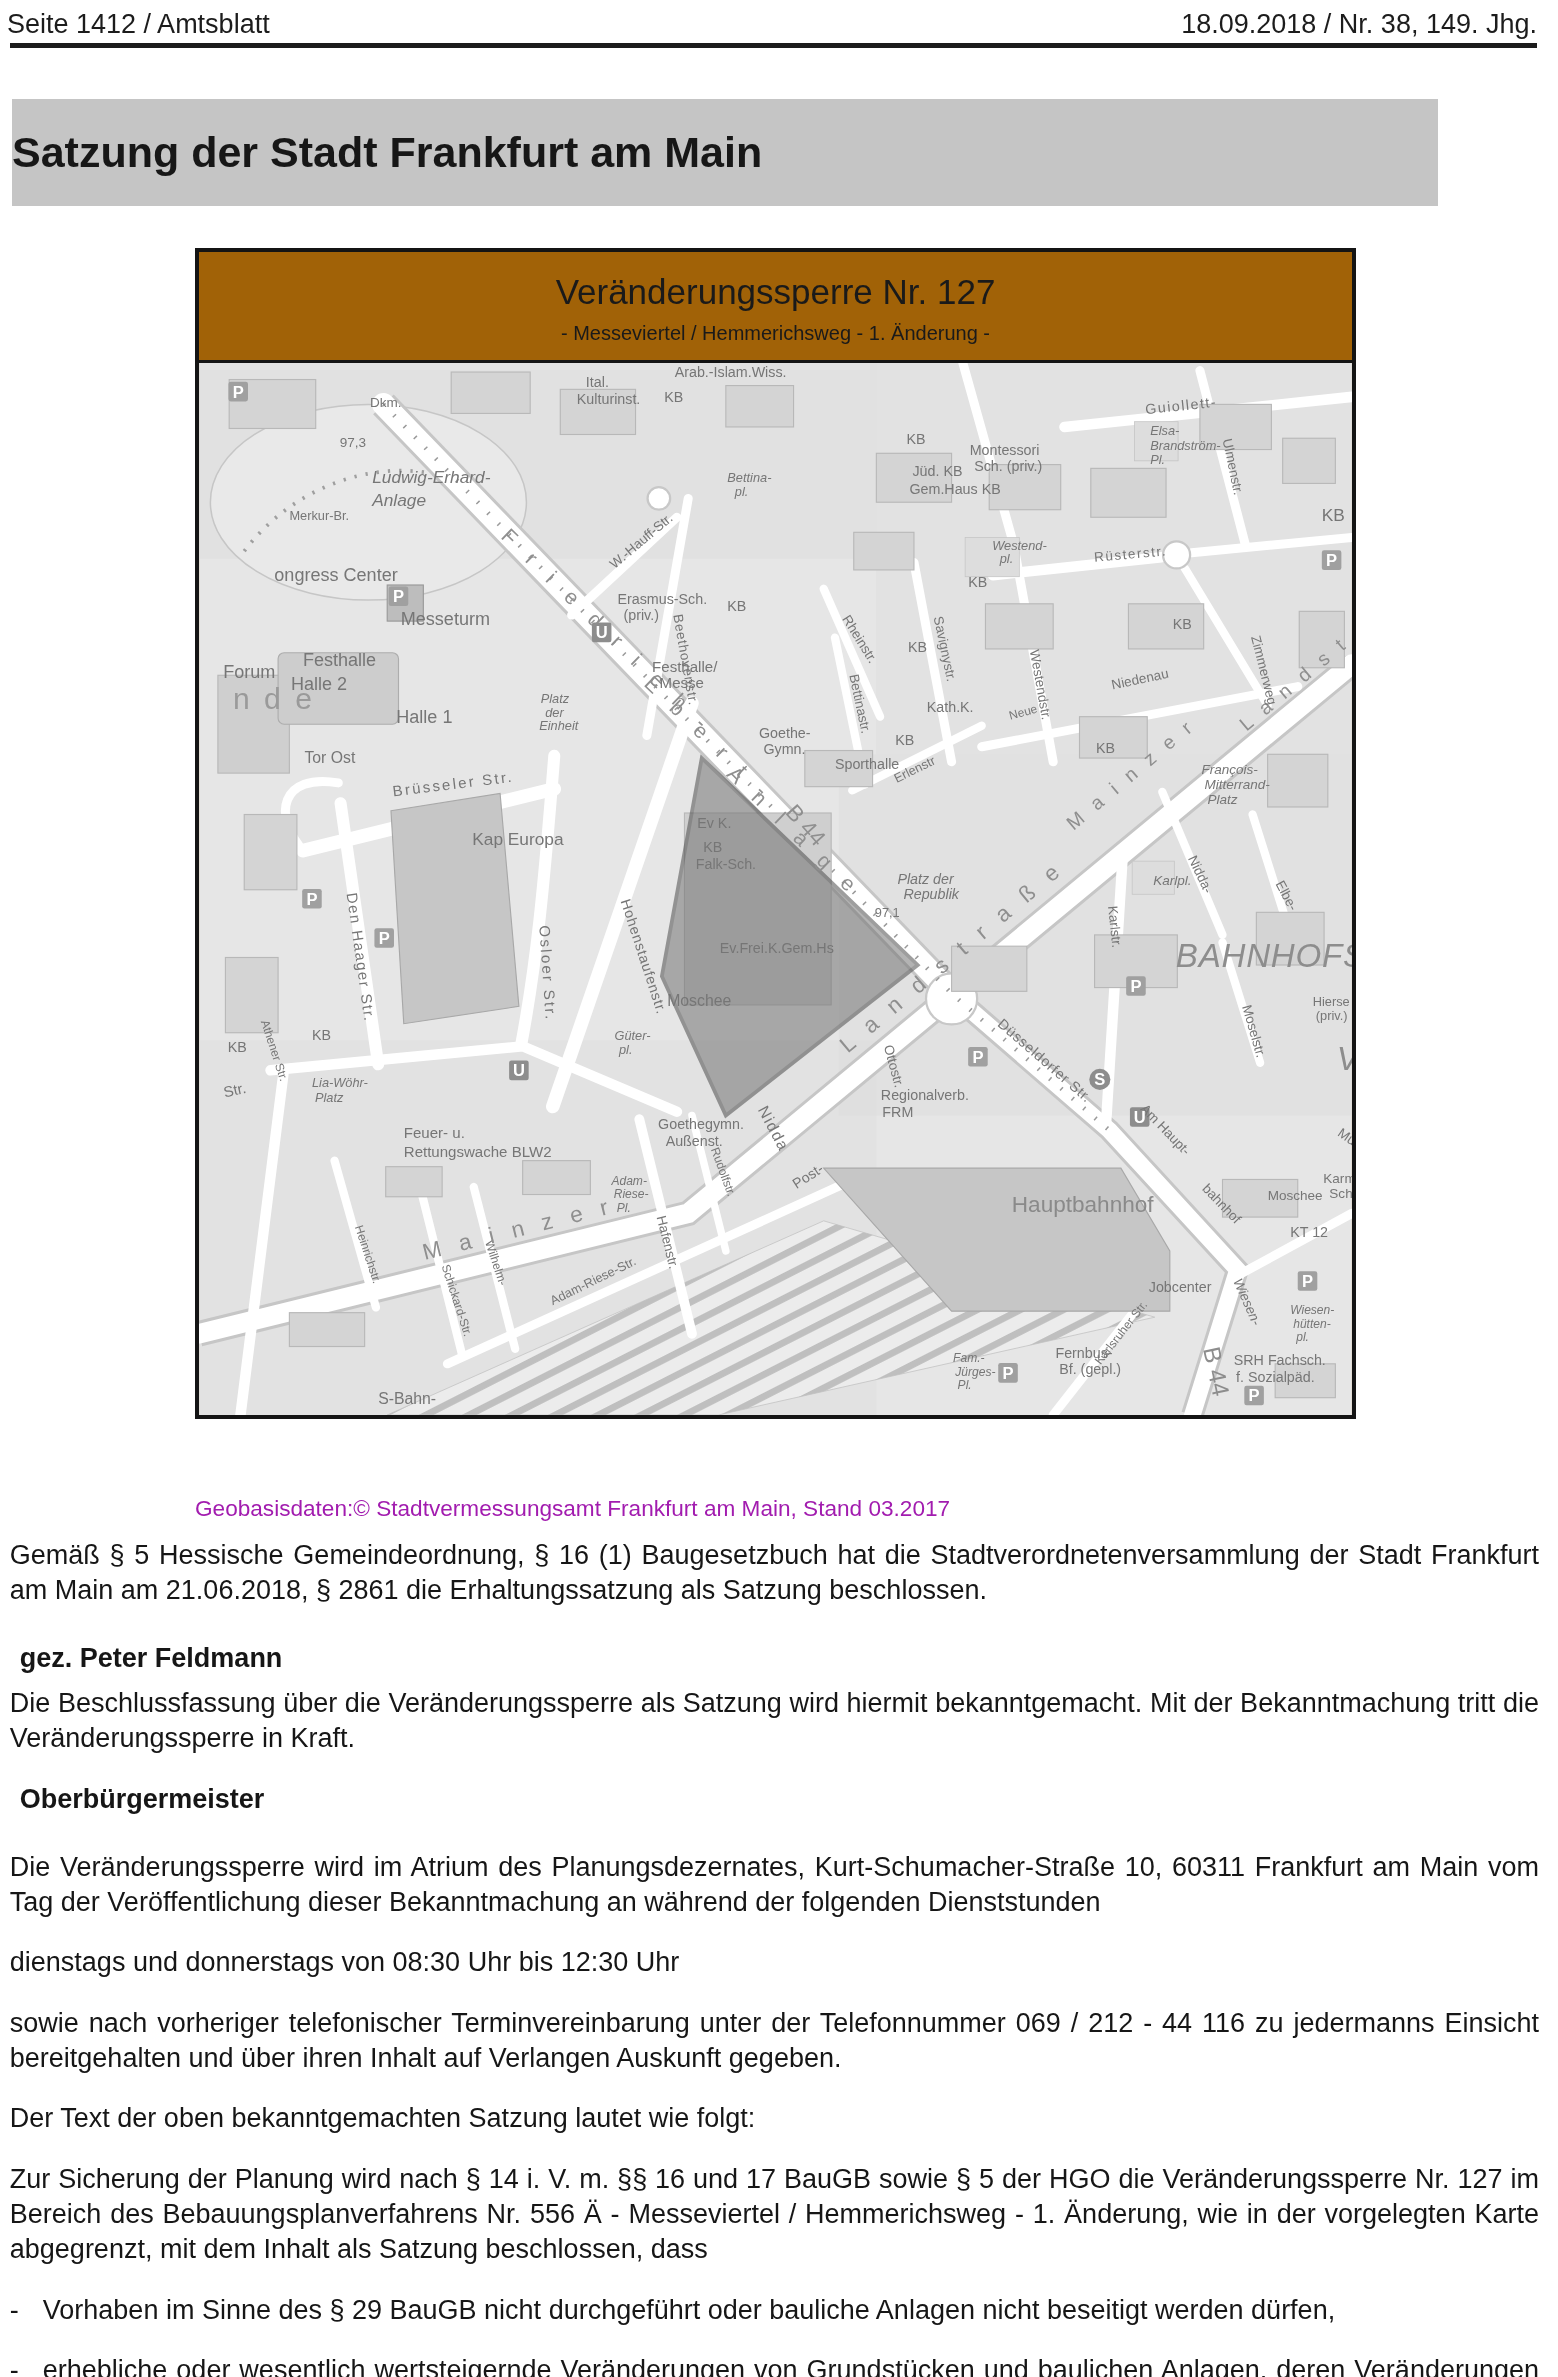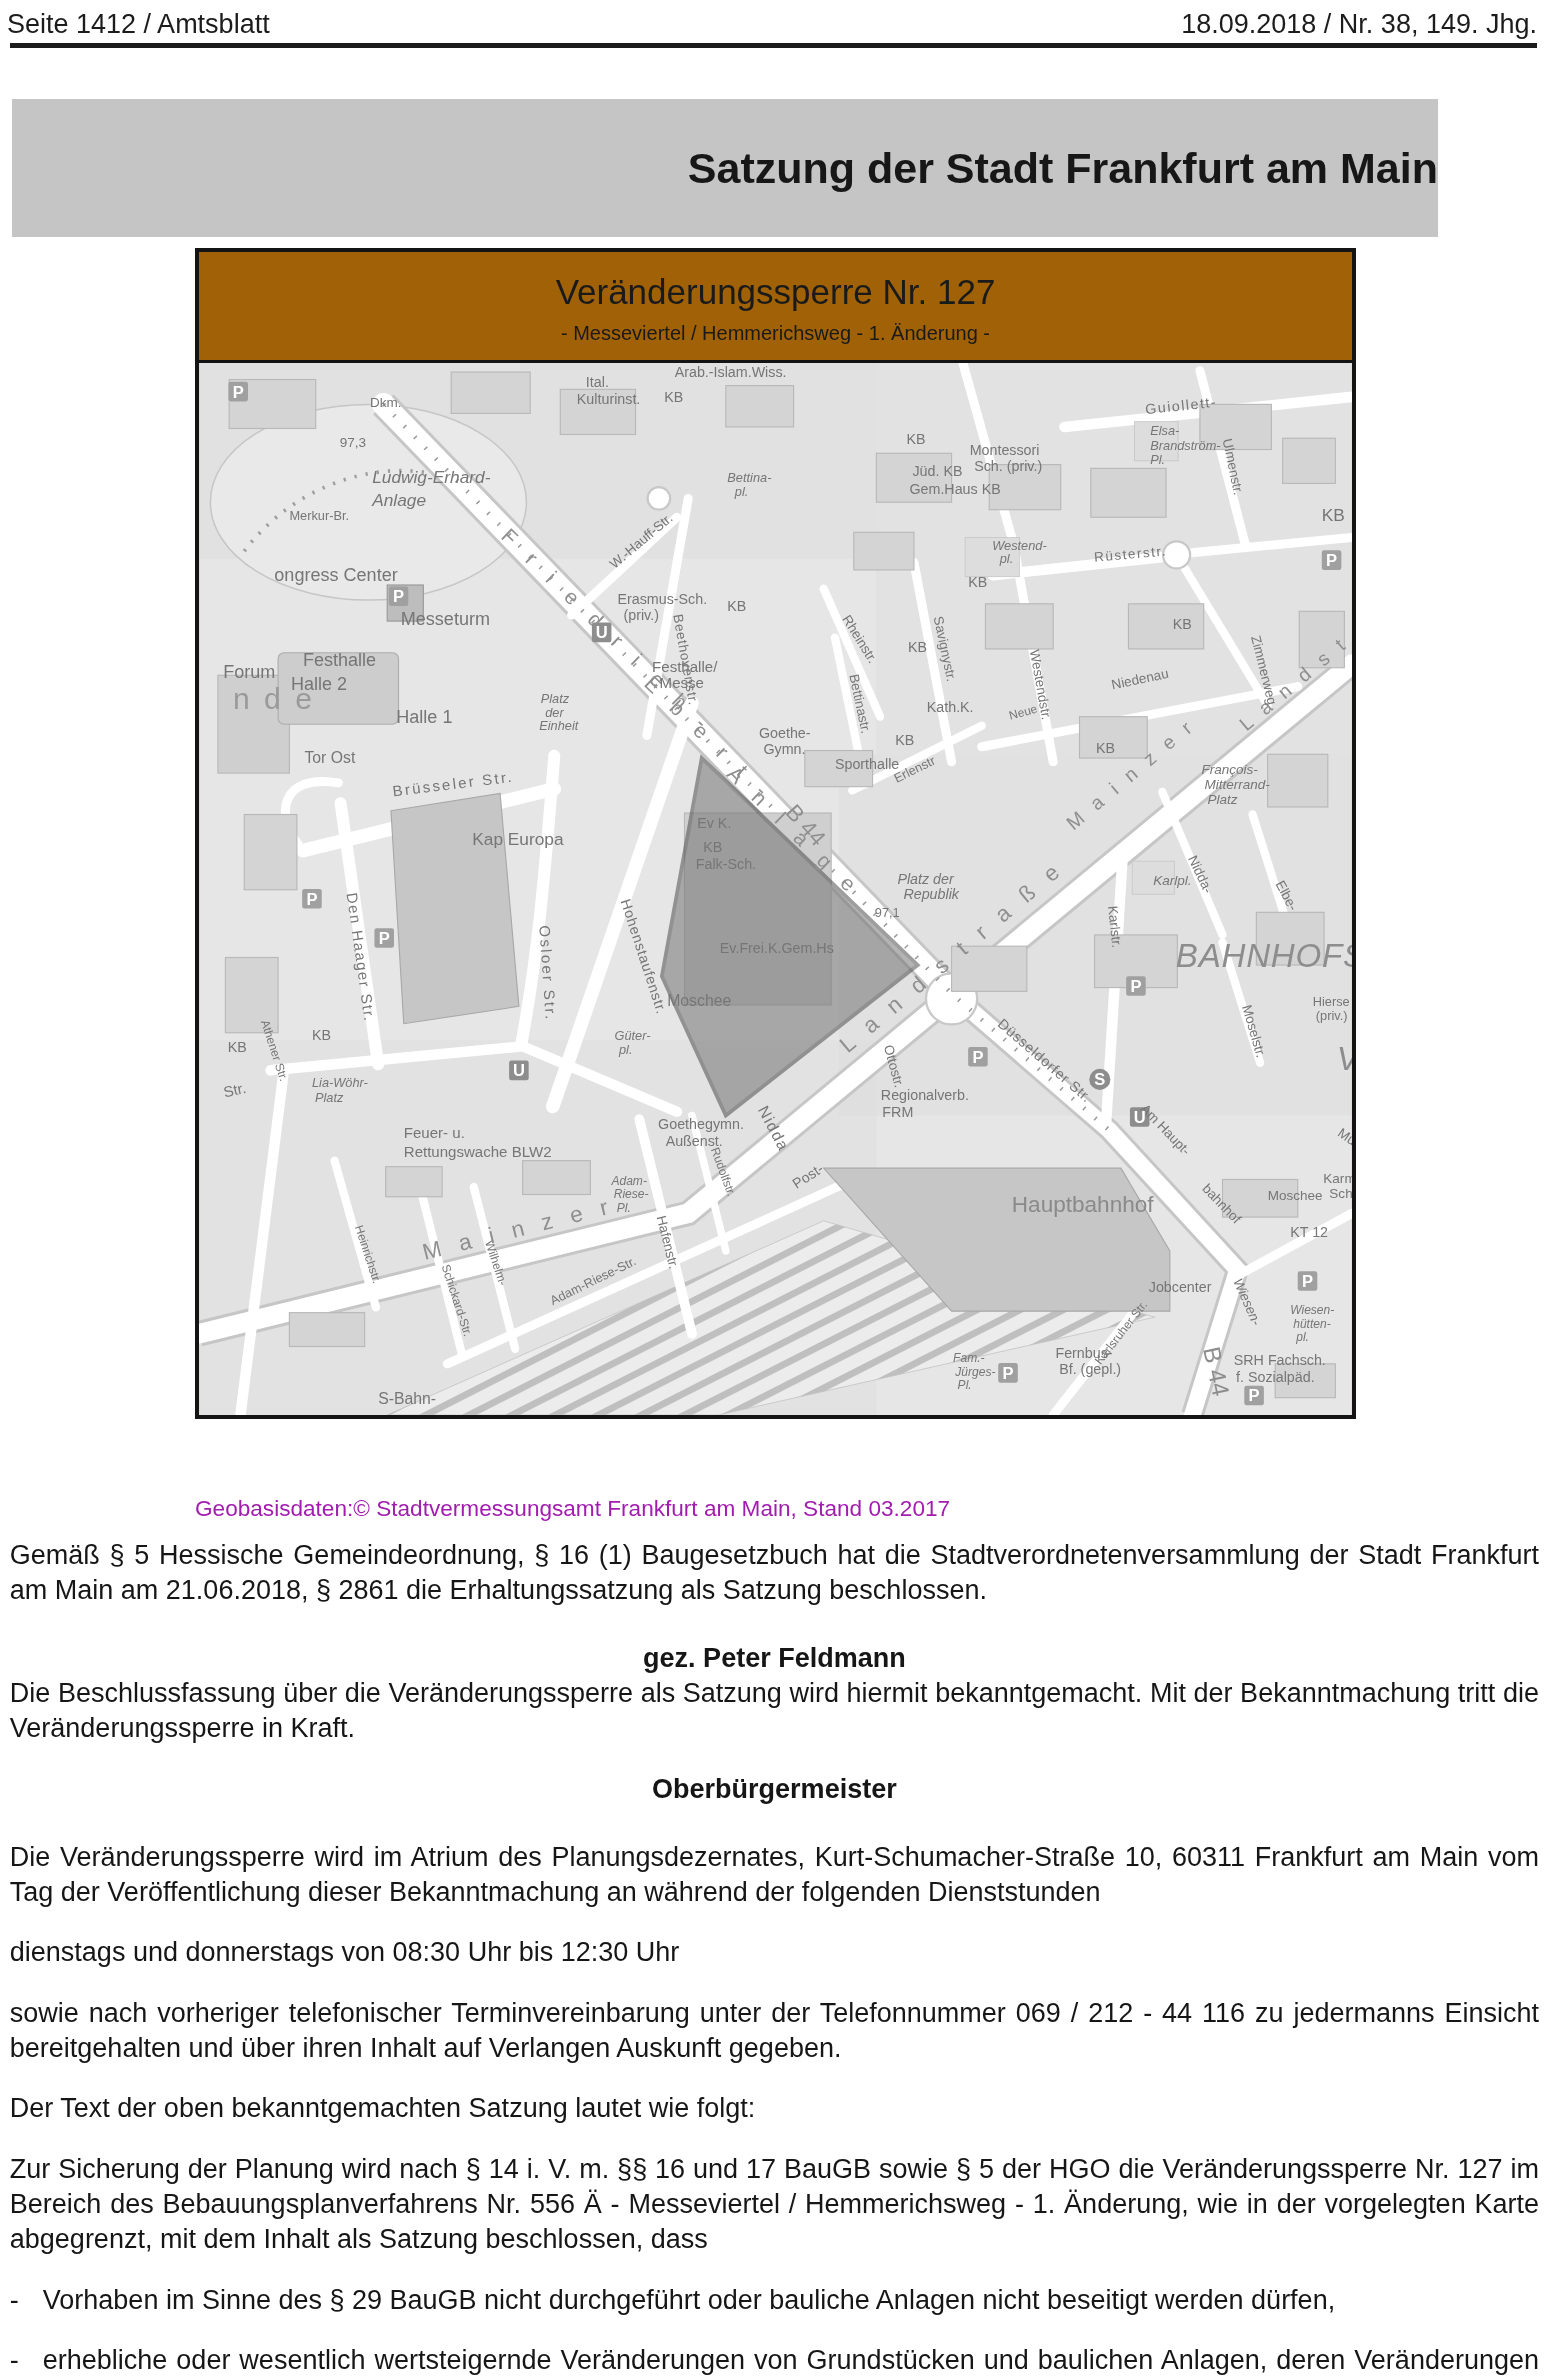--- a/index.html
+++ b/index.html
@@ -3,39 +3,39 @@
 <meta charset="utf-8">
 <style>
   html,body{margin:0;padding:0;background:#ffffff;}
   .page{position:relative;width:1558px;height:2377px;background:#ffffff;overflow:hidden;
         font-family:"Liberation Sans",sans-serif;color:#1a1a1a;}
   
   .hdr{position:absolute;top:7.5px;left:7px;right:21px;display:flex;justify-content:space-between;
        font-size:27px;line-height:1.2;color:#1c1c1c;}
   .hdr-rule{position:absolute;top:43px;left:9.8px;right:21px;height:5.3px;background:#1c1c1c;}
   
-  .banner{position:absolute;top:99px;left:12px;width:1426px;height:138px;background:#c5c5c5;
-          display:flex;align-items:center;justify-content:flex-end;}
+  .banner{position:absolute;top:99px;left:12px;width:1426px;height:107px;background:#c5c5c5;
+          display:flex;align-items:center;justify-content:flex-start;}
   .banner h1{margin:0;font-size:43px;font-weight:bold;letter-spacing:0;color:#171717;}
   
   .plan-box{position:absolute;top:248px;left:195px;width:1153px;border:4.5px solid #141414;background:#a16207;}
   .plan-title{padding:19.6px 7.5px 15px 7.5px;text-align:center;}
   .plan-title .l1{font-size:35px;margin:0 0 10.5px 0;font-weight:400;}
   .plan-title .l2{font-size:32px;margin:0 0 9px 0;font-weight:400;}
   .plan-title .l3{font-size:20px;margin:0;font-weight:400;}
   .map-wrap{border-top:3.8px solid #141414;line-height:0;}
   svg{display:block;}
   .map-label{font-family:"Liberation Sans",sans-serif;}
   
   .caption{position:absolute;top:1496px;left:195px;font-size:22.6px;color:#a21caf;}
   
   .body-text{position:absolute;top:1538px;left:9.8px;right:19px;font-size:27px;line-height:35px;color:#161616;}
   .para{margin:0 0 25.6px 0;}
   .para.justify{text-align:justify;}
-  .para.sig{text-align:center;font-weight:bold;margin:0;}
+  .para.sig{text-align:left;font-weight:bold;margin:10px;}
   .para.sig-first{margin-top:33px;}
   .para.sig-last{margin-bottom:33px;}
   .para.bullet{position:relative;padding-left:33px;}
   .para.bullet .dash{position:absolute;left:0;top:0;}
 </style>
 </head>
 <body>
 
 <div class="page">
 

